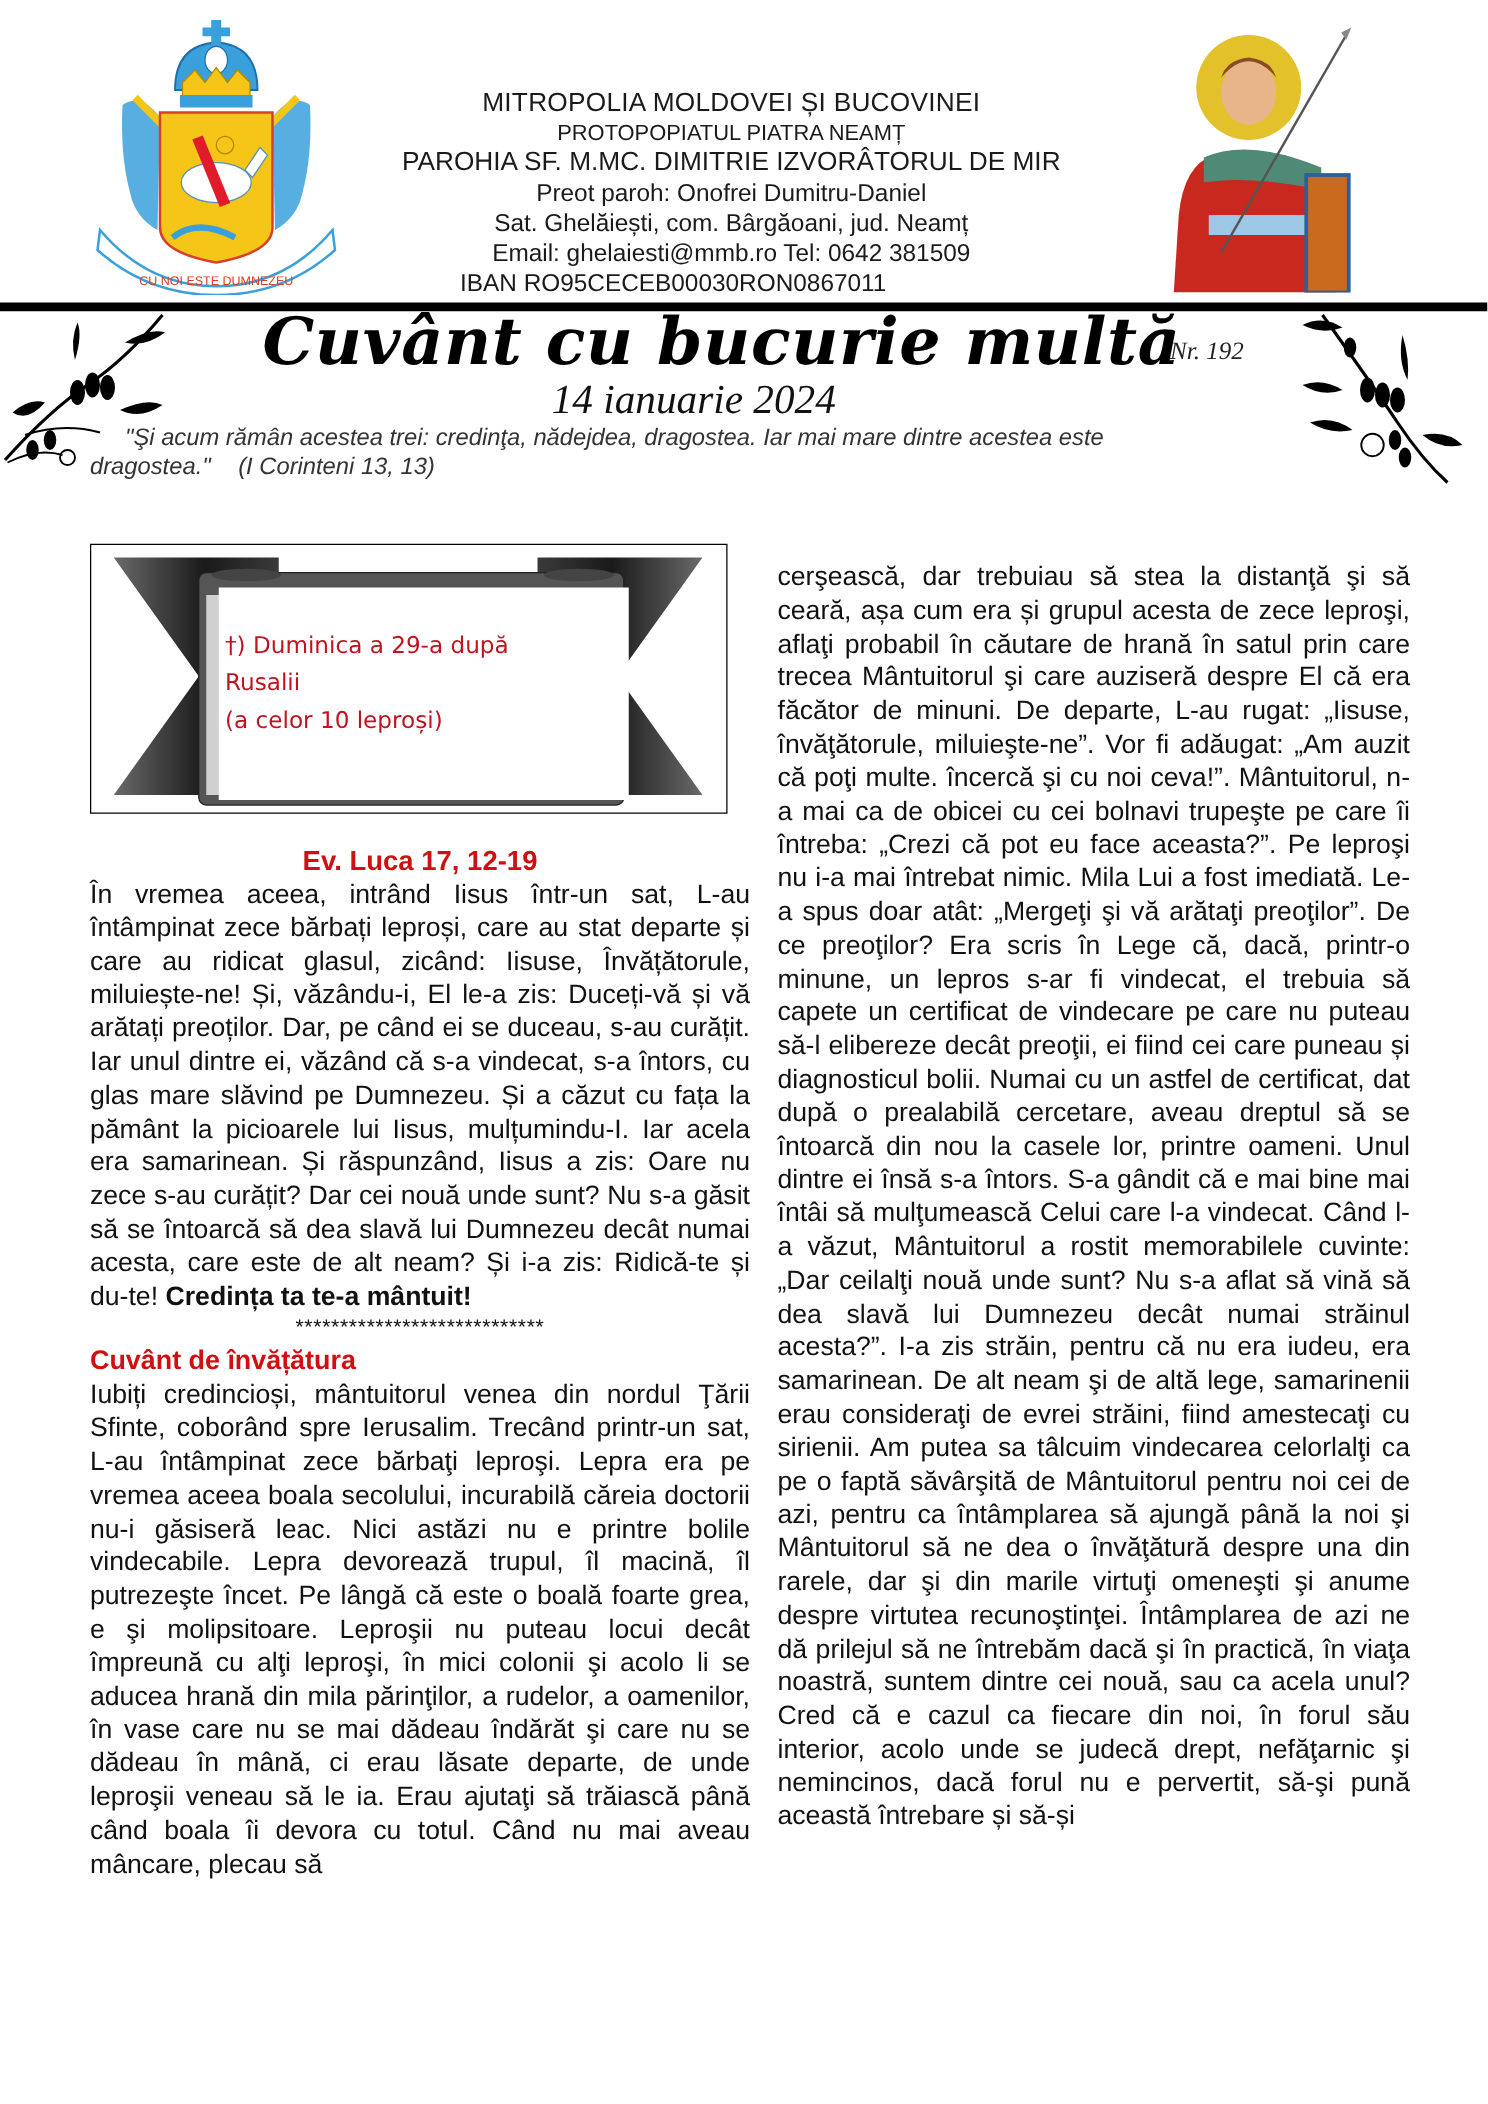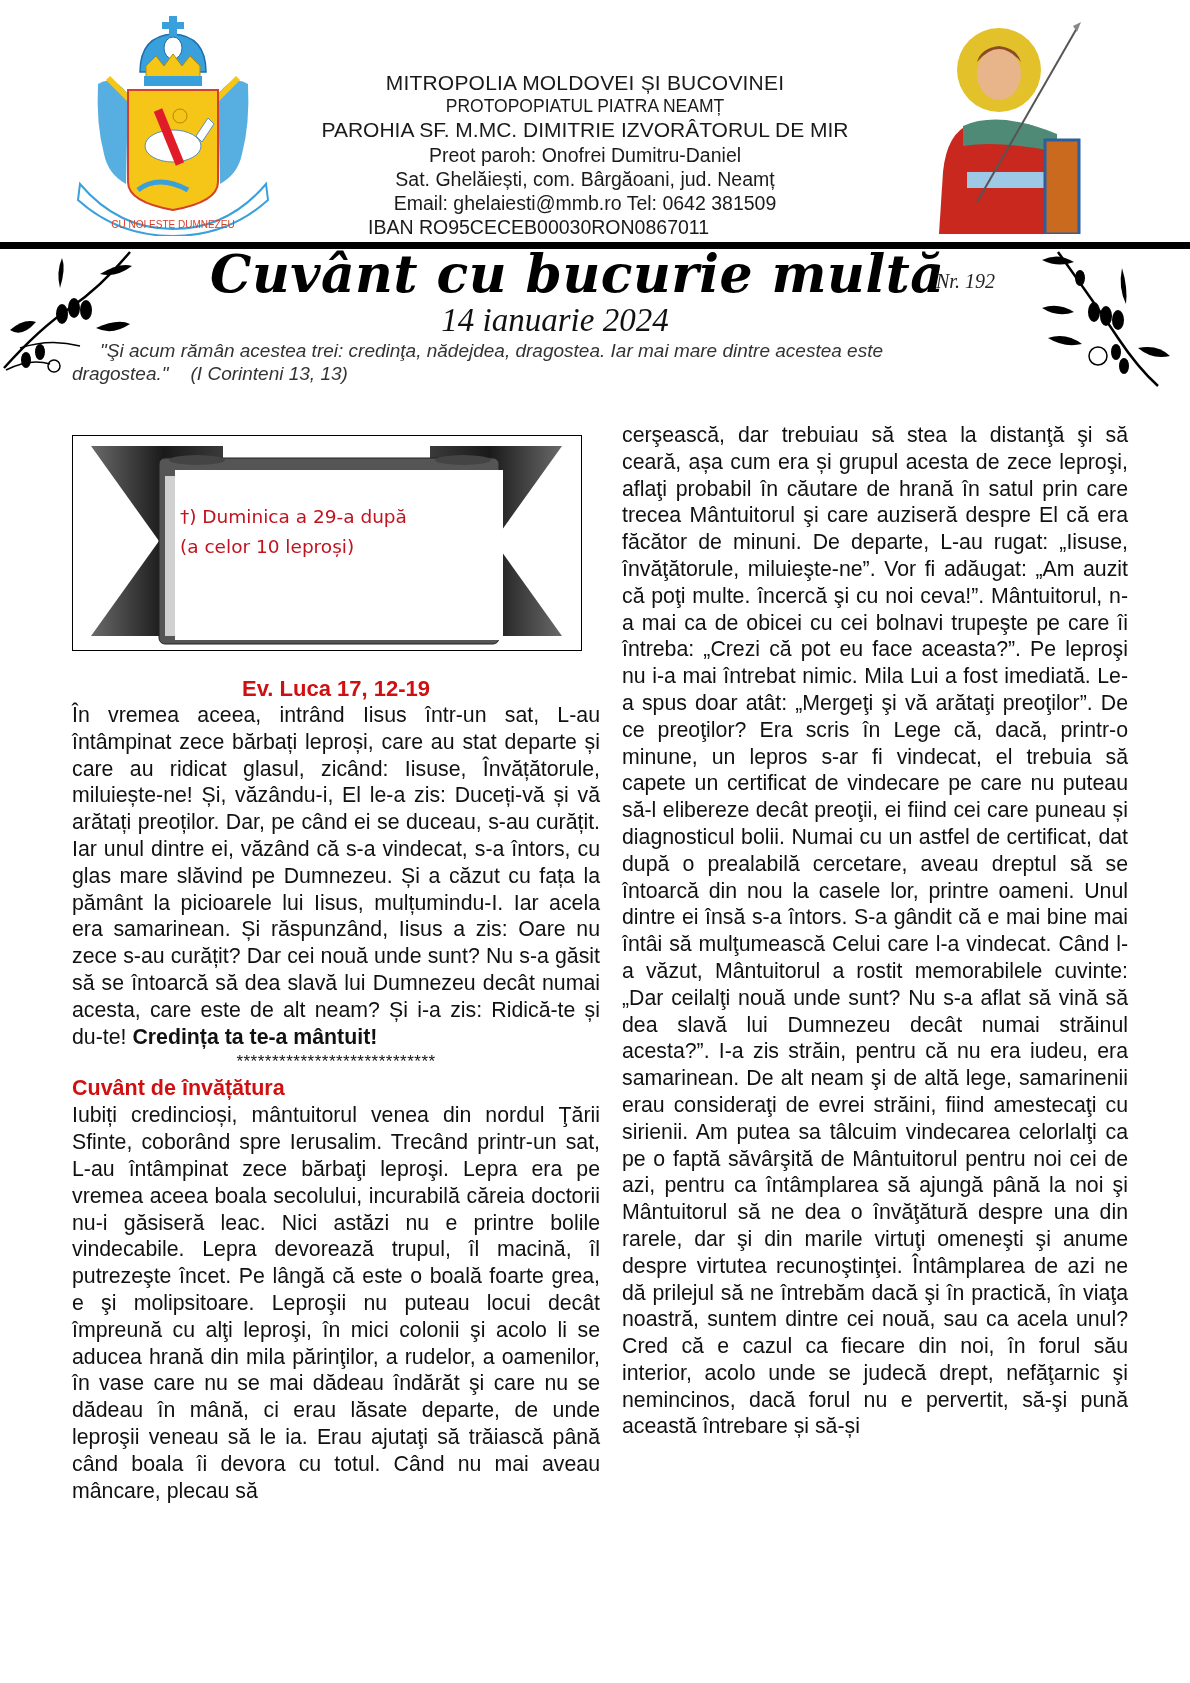--- a/index.html
+++ b/index.html
@@ -20,21 +20,21 @@
   .nr { position:absolute; left:936px; top:270px; font-family:"Liberation Serif", serif; font-style:italic; font-size:20px; color:#222; }
   .date { position:absolute; left:330px; top:300px; width:450px; text-align:center; font-family:"Liberation Serif", serif; font-style:italic; font-size:33px; line-height:40px; color:#111; }
   .quote { position:absolute; left:72px; top:339px; width:930px; font-family:"Liberation Sans", sans-serif; font-style:italic; font-size:19px; line-height:23px; color:#333; }
   .quote .q1 { padding-left:28px; }
   .quote .ref { margin-left:22px; }
 
   
   .col { position:absolute; font-size:21.3px; line-height:26.8px; color:#111; text-align:justify; }
   .col p { margin:0; }
   .left-col { left:72px; top:676px; width:528px; }
-  .right-col { left:622px; top:422px; width:506px; }
+  .right-col { left:622px; top:448px; width:506px; }
   .red { color:#d01010; font-weight:bold; }
   .ev { text-align:center; font-size:22px; line-height:26px; }
   .stars { text-align:center; font-size:17px; line-height:24px; letter-spacing:0.5px; }
   .heading { font-size:21.5px; line-height:28px; }
   b { font-weight:bold; }
 
   
   .banner { position:absolute; left:72px; top:435px; width:510px; height:216px; border:1.5px solid #000; box-sizing:border-box; }
   .banner-text { position:absolute; left:180px; top:502px; width:320px; text-align:left; color:#c1121f; font-family:"DejaVu Sans", sans-serif; font-size:18.5px; line-height:30px; }
 
@@ -162,20 +162,21 @@
     <path d="M489 10 L357 10 L357 200 L489 200 L421 105 Z" fill="url(#gr)"></path>
     <rect x="86" y="22" width="340" height="186" rx="6" fill="#555" stroke="#222"></rect>
     <ellipse cx="124" cy="24" rx="28" ry="5" fill="#444"></ellipse>
     <ellipse cx="390" cy="24" rx="28" ry="5" fill="#444"></ellipse>
     <rect x="92" y="40" width="330" height="160" fill="#d0d0d0"></rect>
   </svg>
   <div style="position:absolute;left:102px;top:34px;width:328px;height:170px;background:#fff;"></div>
 </div>
 <div class="banner-text">
   <div>†) Duminica a 29-a după</div>
+  <div>Rusalii</div>
   <div>(a celor 10 leproși)</div>
 </div>
 
 <div class="col left-col">
   <p class="red ev">Ev. Luca 17, 12-19</p>
   <p><span>În vremea aceea, intrând Iisus într-un sat, L-au întâmpinat zece bărbați leproși, care au stat departe și care au ridicat glasul, zicând: Iisuse, Învățătorule, miluiește-ne! Și, văzându-i, El le-a zis: Duceți-vă și vă arătați preoților. Dar, pe când ei se duceau, s-au curățit. Iar unul dintre ei, văzând că s-a vindecat, s-a întors, cu glas mare slăvind pe Dumnezeu. Și a căzut cu fața la pământ la picioarele lui Iisus, mulțumindu-I. Iar acela era samarinean. Și răspunzând, Iisus a zis: Oare nu zece s-au curățit? Dar cei nouă unde sunt? Nu s-a găsit să se întoarcă să dea slavă lui Dumnezeu decât numai acesta, care este de alt neam? Și i-a zis: Ridică-te și du-te! </span><b>Credința ta te-a mântuit!</b></p>
   <p class="stars">****************************</p>
   <p class="red heading">Cuvânt de învățătura</p>
   <p>Iubiți credincioși, mântuitorul venea din nordul Ţării Sfinte, coborând spre Ierusalim. Trecând printr-un sat, L-au întâmpinat zece bărbaţi leproşi. Lepra era pe vremea aceea boala secolului, incurabilă căreia doctorii nu-i găsiseră leac. Nici astăzi nu e printre bolile vindecabile. Lepra devorează trupul, îl macină, îl putrezeşte încet. Pe lângă că este o boală foarte grea, e şi molipsitoare. Leproşii nu puteau locui decât împreună cu alţi leproşi, în mici colonii şi acolo li se aducea hrană din mila părinţilor, a rudelor, a oamenilor, în vase care nu se mai dădeau îndărăt şi care nu se dădeau în mână, ci erau lăsate departe, de unde leproşii veneau să le ia. Erau ajutaţi să trăiască până când boala îi devora cu totul.  Când nu mai aveau mâncare, plecau să</p>
 </div>

